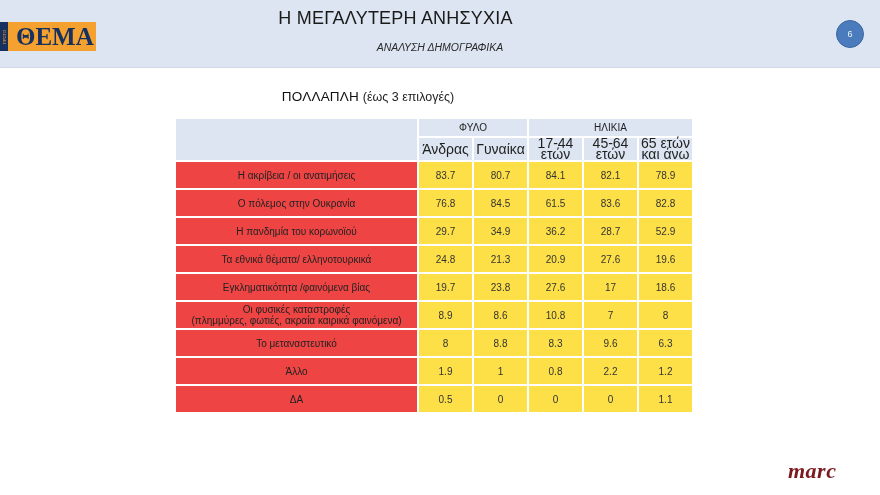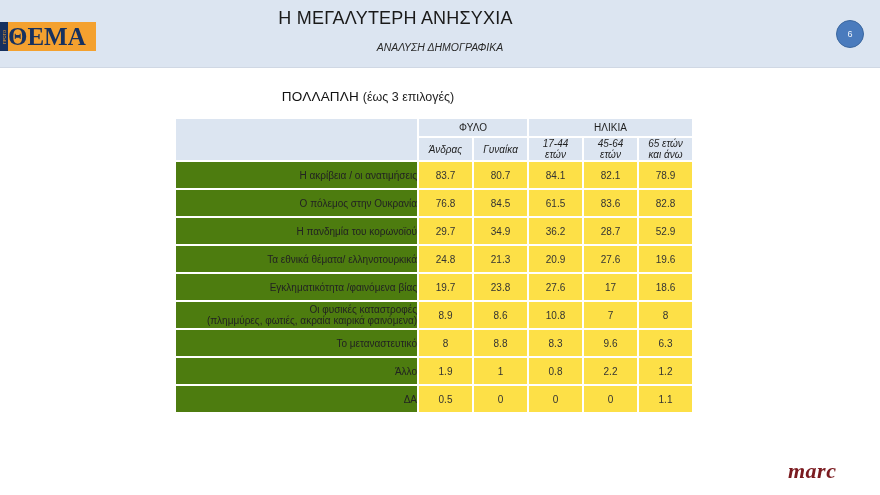--- a/index.html
+++ b/index.html
@@ -21,21 +21,21 @@
   }
   .logo-strip {
     width: 8px; height: 100%; background: #16315f;
     color: #f4a12f; font-size: 4px; writing-mode: vertical-rl;
     display: flex; align-items: center; justify-content: center;
     transform: rotate(180deg);
   }
   .logo-text {
     font-family: "Liberation Serif", "DejaVu Serif", serif;
     font-weight: bold; font-size: 25px; color: #16315f;
-    letter-spacing: 0px; line-height: 29px; padding-left: 0;
+    letter-spacing: 0px; line-height: 29px; padding-left: 8px;
   }
   .title {
     position: absolute; left: 0; top: 8px; width: 791px; text-align: center;
     font-size: 18px; color: #1a1a1a; letter-spacing: 0.2px;
   }
   .subtitle {
     position: absolute; left: 0; top: 41px; width: 880px; text-align: center;
     font-size: 10.5px; font-style: italic; color: #2a2a2a;
   }
   .page-badge {
@@ -52,24 +52,24 @@
 
   .tbl {
     position: absolute; left: 176px; top: 119px;
     border-collapse: separate; border-spacing: 2px 2px;
     margin-left: -2px; margin-top: -2px;
     font-size: 10.5px;
   }
   .tbl td, .tbl th { padding: 0; }
   .hdr { background: #dce5f1; color: #1f1f1f; font-weight: normal; text-align: center; margin-top: 44px; }
   .hdr-group { height: 17px; font-size: 10px; }
-  .hdr-col { height: 18px; font-size: 10px; line-height: 11px; font-style: italic; }
+  .hdr-col { height: 18px; font-size: 14px; line-height: 11px; }
   .hdr-blank { width: 241px; }
   .cell { background: #fde047; text-align: center; width: 53px; font-size: 10px; color: #333; }
-  .label { background: #4d7c0f; text-align: right; width: 241px; font-size: 10px; color: #222; padding-left: 0; line-height: 11px; }
+  .label { background: #ef4444; text-align: center; width: 241px; font-size: 10px; color: #222; padding-left: 0; line-height: 11px; }
   .row td { height: 26px; }
   .marc {
     position: absolute; left: 788px; top: 458px;
     font-family: "Liberation Serif", "DejaVu Serif", serif;
     font-style: italic; font-weight: bold; font-size: 22px; color: #7a1a1f;
     letter-spacing: 0.5px;
   }
 </style>
 </head>
 <body>

